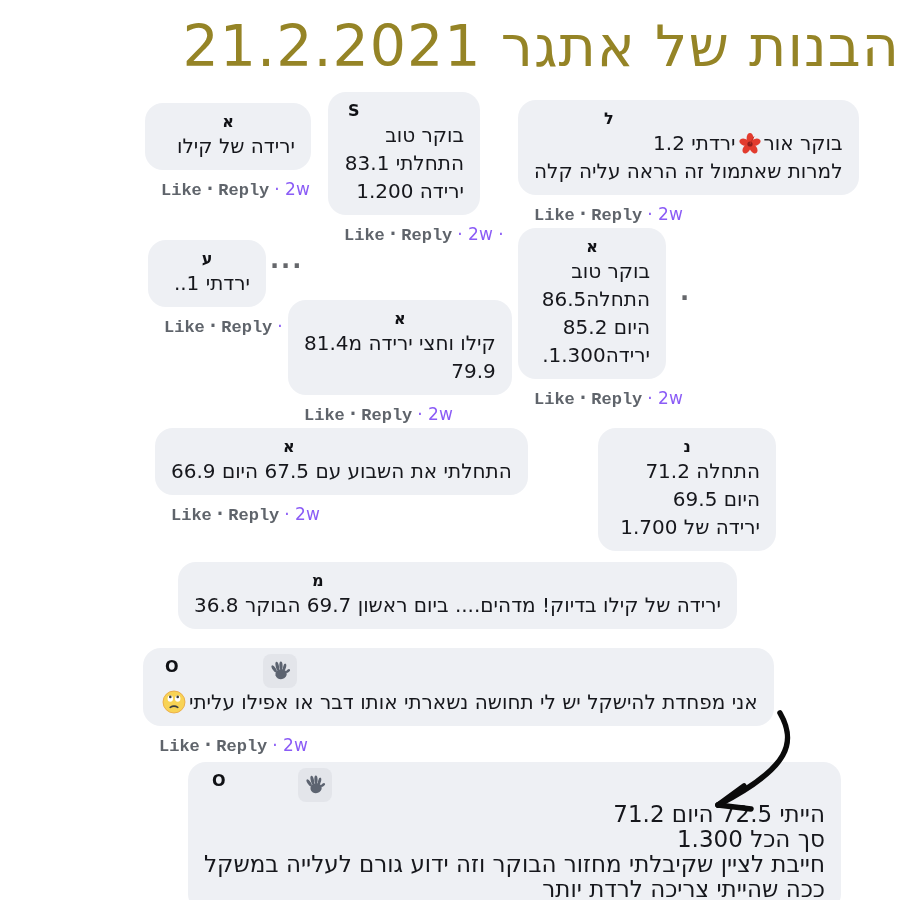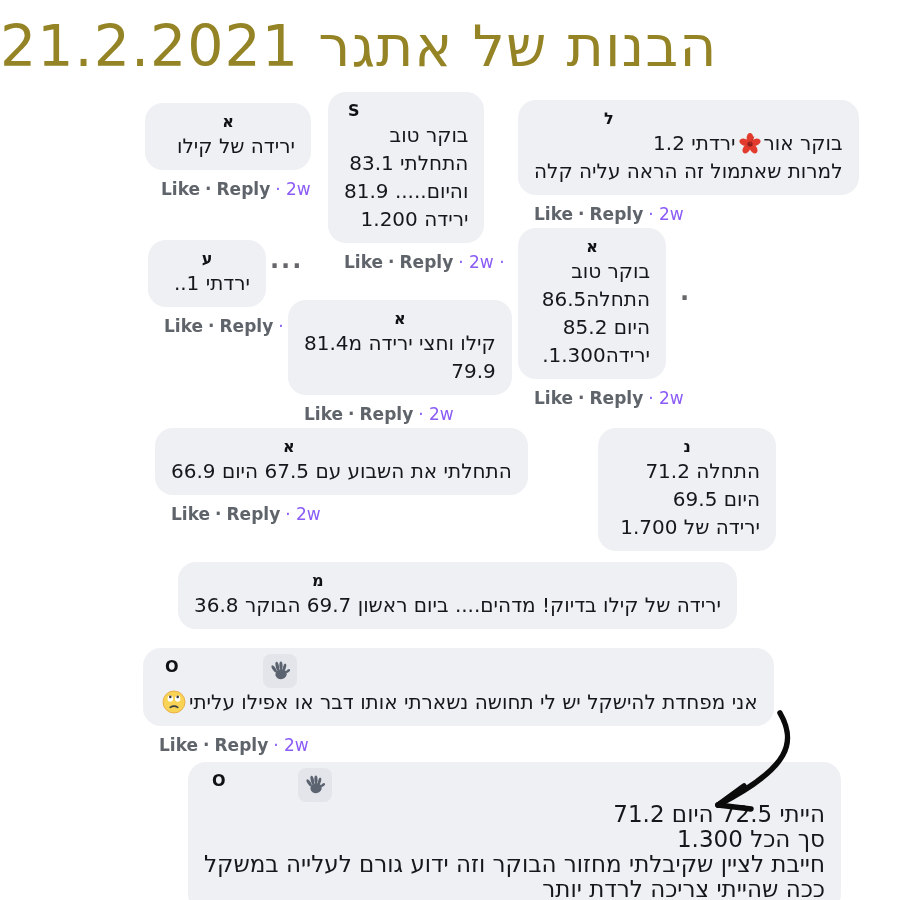--- a/index.html
+++ b/index.html
@@ -2,21 +2,21 @@
 <html><head>
 <meta charset="utf-8">
 <style>
   html,body{margin:0;padding:0;}
   body{
     width:900px;height:900px;position:relative;background:#ffffff;
     font-family:"DejaVu Sans","Liberation Sans",sans-serif;
     overflow:hidden;color:#16171c;
   }
   .title{
-    position:absolute;top:10px;left:0;width:900px;text-align:left;
+    position:absolute;top:10px;left:0;width:900px;text-align:right;
     direction:rtl;font-size:57px;line-height:72px;color:#958426;
     font-weight:normal;letter-spacing:1px;
   }
   .comment{position:absolute;}
   .bubble{
     display:inline-block;background:#eef0f4;border-radius:18px;
     padding:8px 16px 10px;vertical-align:top;
   }
   .name{
     font-size:16px;font-weight:bold;line-height:21px;color:#101115;
@@ -27,21 +27,21 @@
   .line{
     direction:rtl;text-align:right;font-size:20px;line-height:28px;
     white-space:nowrap;color:#16171c;
   }
   .line.ltr-left{direction:ltr;text-align:right;}
   .small .line{font-size:23px;line-height:25px;}
   .meta{
     margin:9px 0 0 16px;font-size:17px;line-height:20px;
     color:#5f646b;font-weight:bold;white-space:nowrap;
   }
-  .m-btn{cursor:pointer;}
+  .m-btn{cursor:pointer;font-family:Liberation Mono, monospace;}
   .m-sep{margin:0 5px;color:#5f646b;}
   .m-rest{font-weight:normal;color:#8b5cf6;margin-left:5px;}
   .dots{position:absolute;color:#65676b;font-weight:bold;direction:ltr;}
   .emoji{vertical-align:-5px;margin:0 3px;}
   .hand-chip{
     width:34px;height:34px;border-radius:8px;background:#e3e5ea;
     display:flex;align-items:center;justify-content:center;
   }
   svg{display:block;}
   .inline-svg{display:inline-block;}
@@ -59,21 +59,20 @@
   <div class="meta">
     <span class="m-btn">Like</span><span class="m-sep">·</span><span class="m-btn">Reply</span><span class="m-rest">· 2w</span>
   </div>
 </div>
 
 <div class="comment" style="left:328px;top:92px;">
   <div class="bubble" style="min-width:120px;">
     <div class="name" style="padding-left:4px;">S</div>
     <div class="line">בוקר טוב</div>
     <div class="line">התחלתי 83.1</div>
-    <div class="line">והיום..... 81.9</div>
     <div class="line">ירידה 1.200</div>
   </div>
   <div class="meta">
     <span class="m-btn">Like</span><span class="m-sep">·</span><span class="m-btn">Reply</span><span class="m-rest">· 2w ·</span>
   </div>
 </div>
 
 <div class="comment" style="left:518px;top:100px;">
   <div class="bubble">
     <div class="name" style="padding-left:70px;">ל</div>

